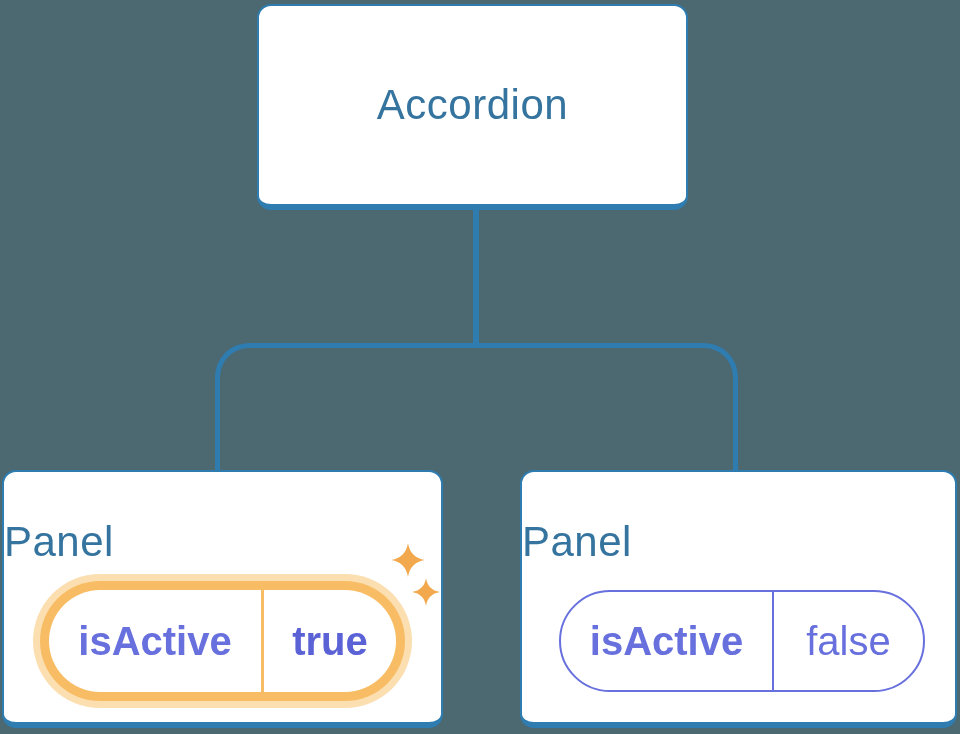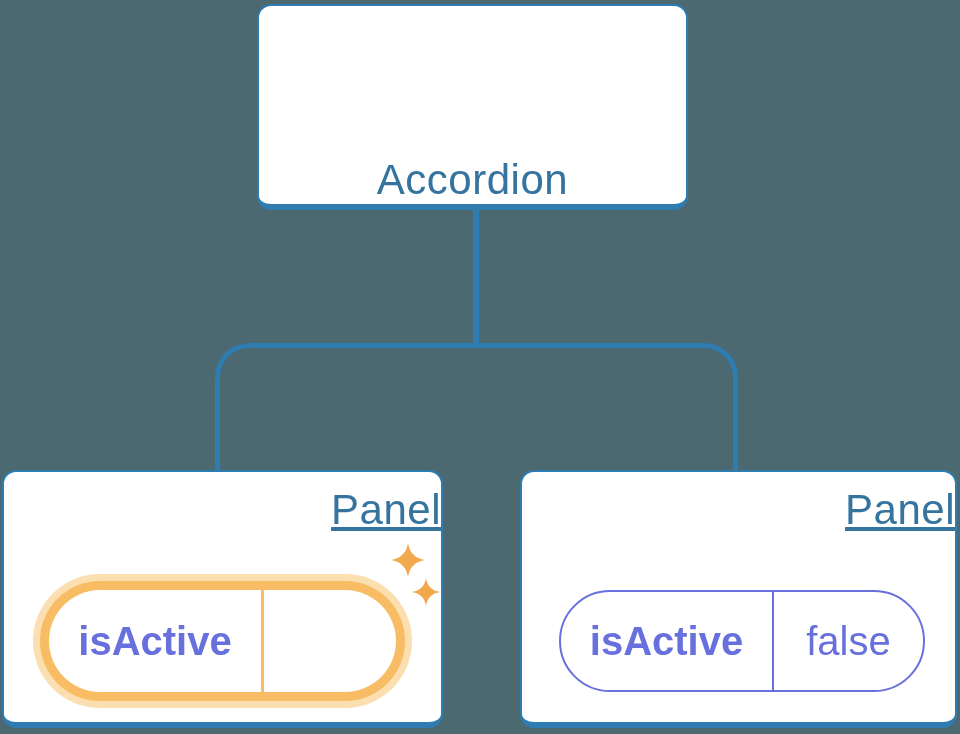--- a/index.html
+++ b/index.html
@@ -19,35 +19,34 @@
     position: absolute;
     box-sizing: border-box;
     background: #ffffff;
     border: 2.5px solid #2E7CB0;
     border-bottom-width: 6px;
     border-radius: 14px;
   }
   .root-node {
     left: 257px; top: 4px;
     width: 431px; height: 206px;
-    display: flex; align-items: flex-end; justify-content: center;
+    display: flex; align-items: center; justify-content: center;
   }
   .panel-node-left  { left: 2px;   top: 470px; width: 441px; height: 258px; }
   .panel-node-right { left: 520px; top: 470px; width: 437px; height: 258px; }
 
   .node-label {
     color: #35749E;
     font-size: 42px;
     font-weight: 500;
     letter-spacing: 0.5px;
   }
   .panel-title {
-    margin-top: 14px;
-    text-align: right;
-    text-decoration: underline;
+    margin-top: 46px;
+    text-align: left;
   }
 
   
   .stem {
     position: absolute;
     left: 473px; top: 206px;
     width: 6px; height: 140px;
     background: #2E7CB0;
   }
   .bracket {
@@ -131,20 +130,23 @@
   <div class="bracket"></div>
 
   <div class="node panel-node-left">
     <div class="node-label panel-title">Panel</div>
     <div class="pill-active-glow">
       <div class="pill-active-ring">
         <div class="pill-active-inner">
           <div class="cell cell-name-active">
             <span class="prop-name">isActive</span>
           </div>
+          <div class="cell cell-value">
+            <span class="prop-value-bold">true</span>
+          </div>
         </div>
       </div>
     </div>
   </div>
 
   <div class="node panel-node-right">
     <div class="node-label panel-title">Panel</div>
     <div class="pill-inactive">
       <div class="cell cell-name-inactive">
         <span class="prop-name">isActive</span>

